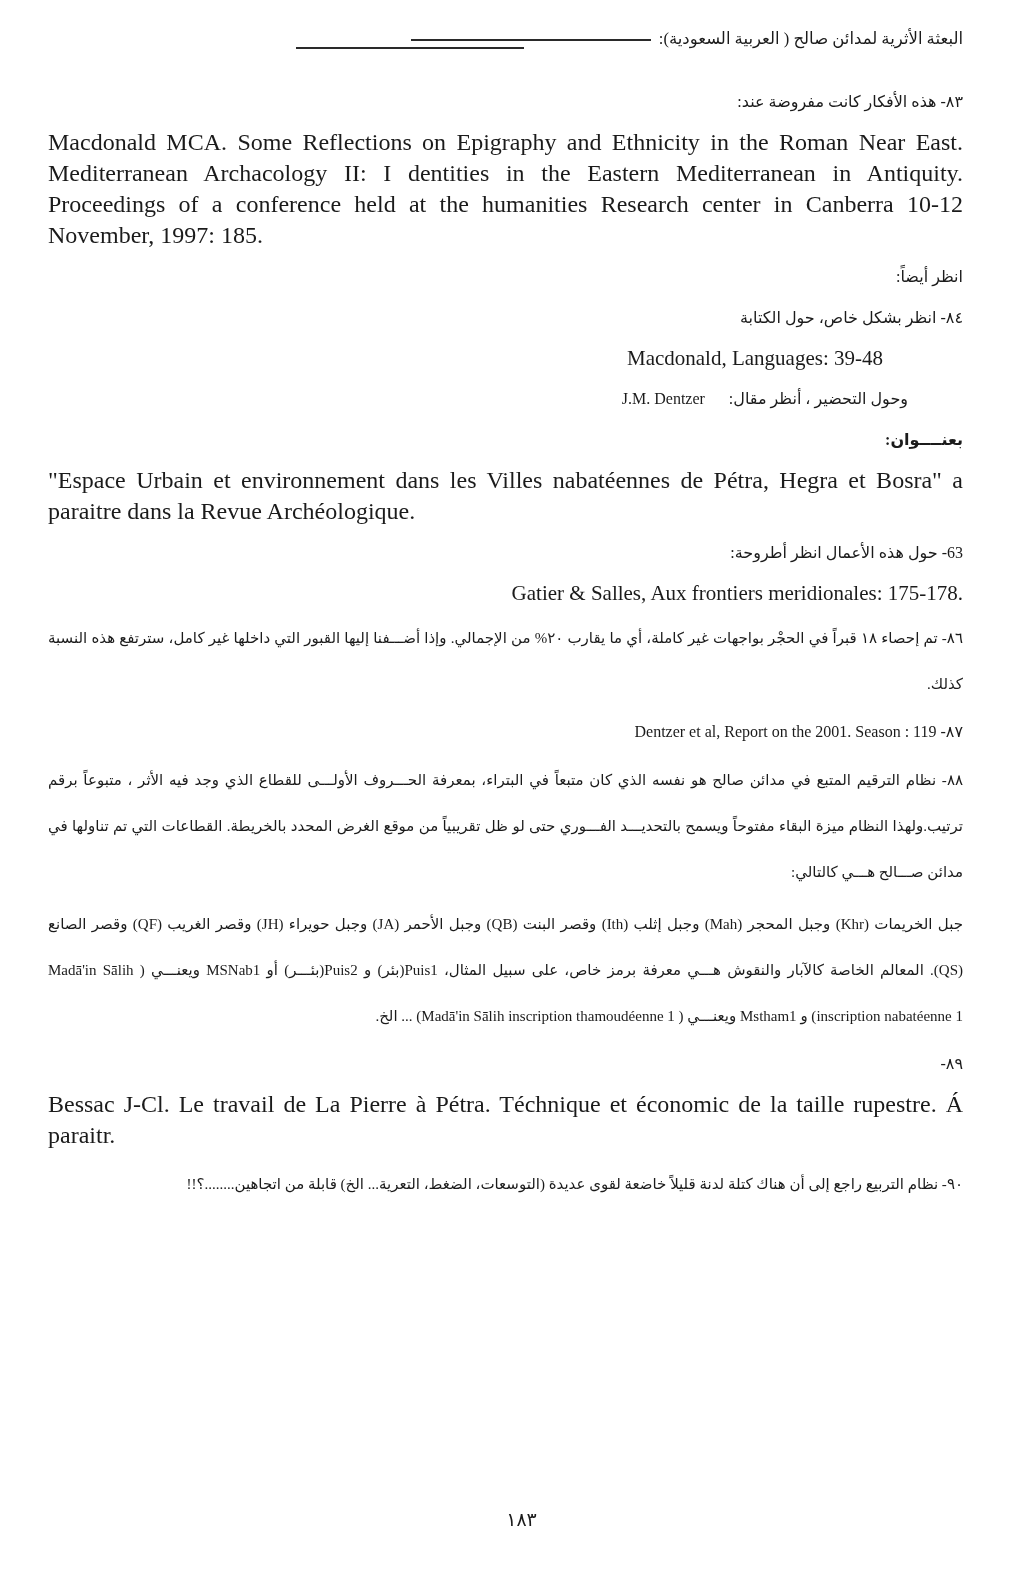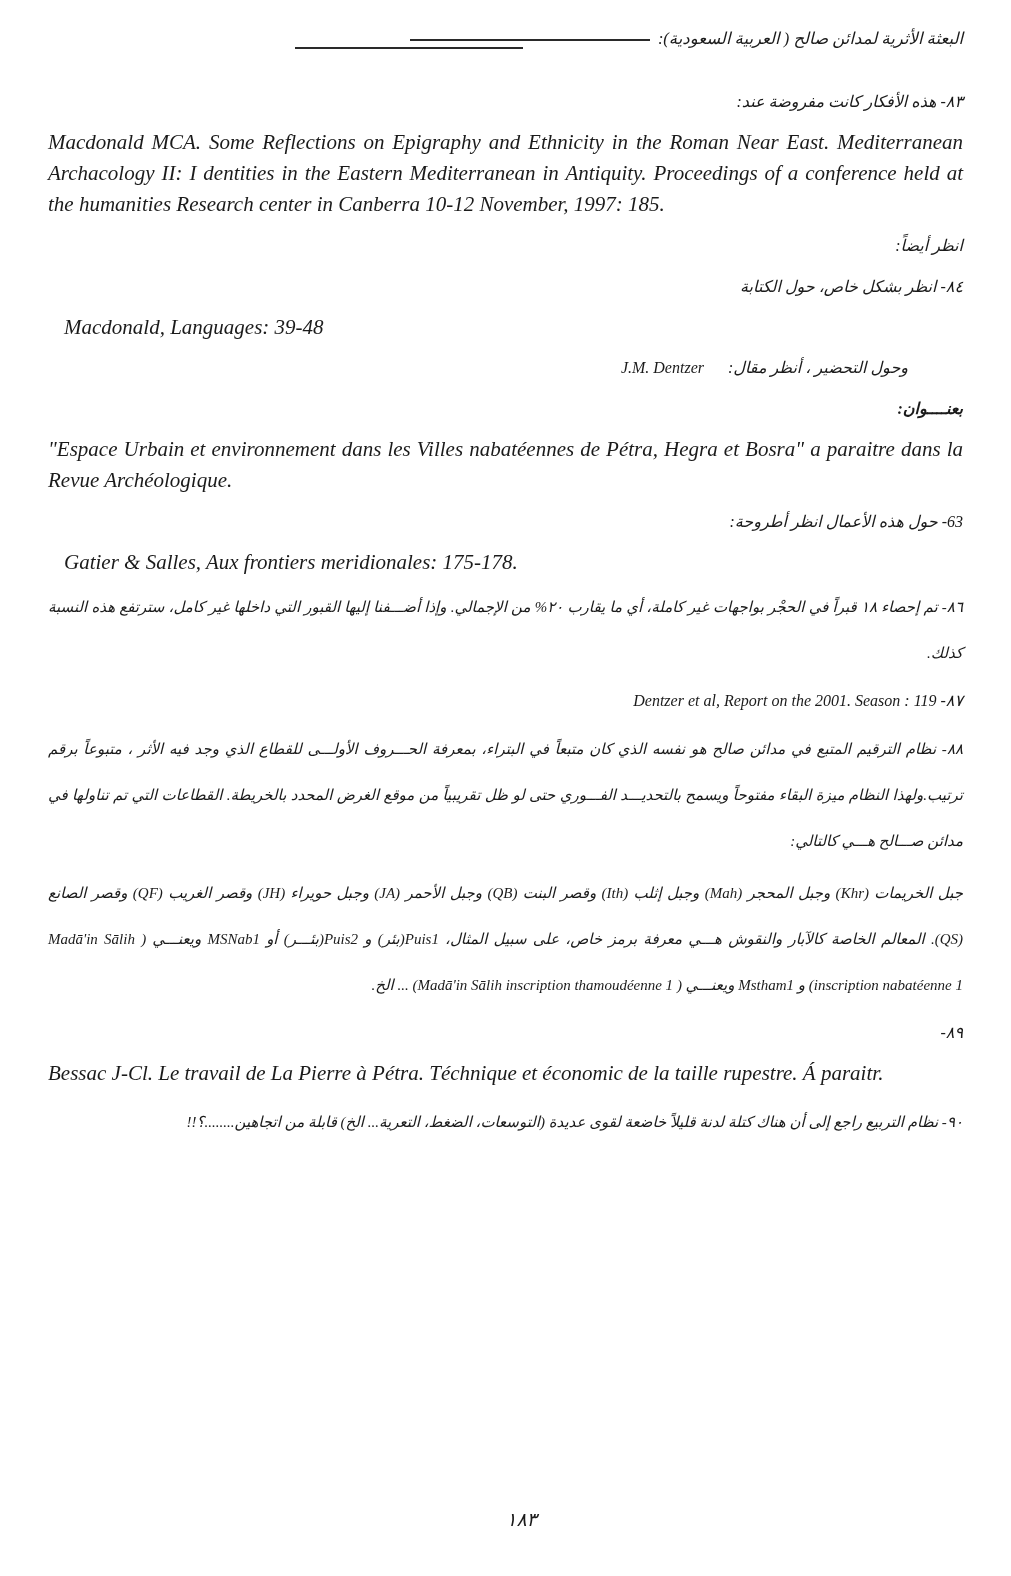--- a/index.html
+++ b/index.html
@@ -1,15 +1,15 @@
 <!DOCTYPE html>
 <html lang="ar"><head>
 <meta charset="utf-8">
 <style>
-  * { margin:0; padding:0; box-sizing:border-box;font-style:italic; }
+  * { margin:0; padding:0; box-sizing:border-box; }
   html,body { background:#ffffff; }
   body {
     width:1011px; height:1576px;
     position:relative; overflow:hidden;
     font-family:"Liberation Serif","DejaVu Sans",serif;
     color:#1b1b1b;
     -webkit-font-smoothing:antialiased;
   }
   .page { padding:26px 48px 0 48px; }
 
@@ -33,24 +33,24 @@
   
   .ar-par {
     direction:rtl; text-align:justify;
     font-size:15px; line-height:46px;
     margin:6px 0;
   }
 
   
   .en-ref {
     direction:ltr; text-align:justify;
-    font-size:21px; line-height:31px;
+    font-size:24px; line-height:31px;
     margin:2px 0 10px 0;
   }
-  .en-right { direction:ltr; font-size:21px; line-height:31px; margin:6px 16px; }
+  .en-right { direction:ltr; text-align:right; font-size:21px; line-height:31px; margin:6px 0; }
   .pad-r80 { padding-right:80px; }
 
   .pagenum {
     position:absolute; top:1508px; left:16px; width:100%;
     text-align:center; font-size:19px; direction:rtl;
   }
 </style>
 </head>
 <body>
 

